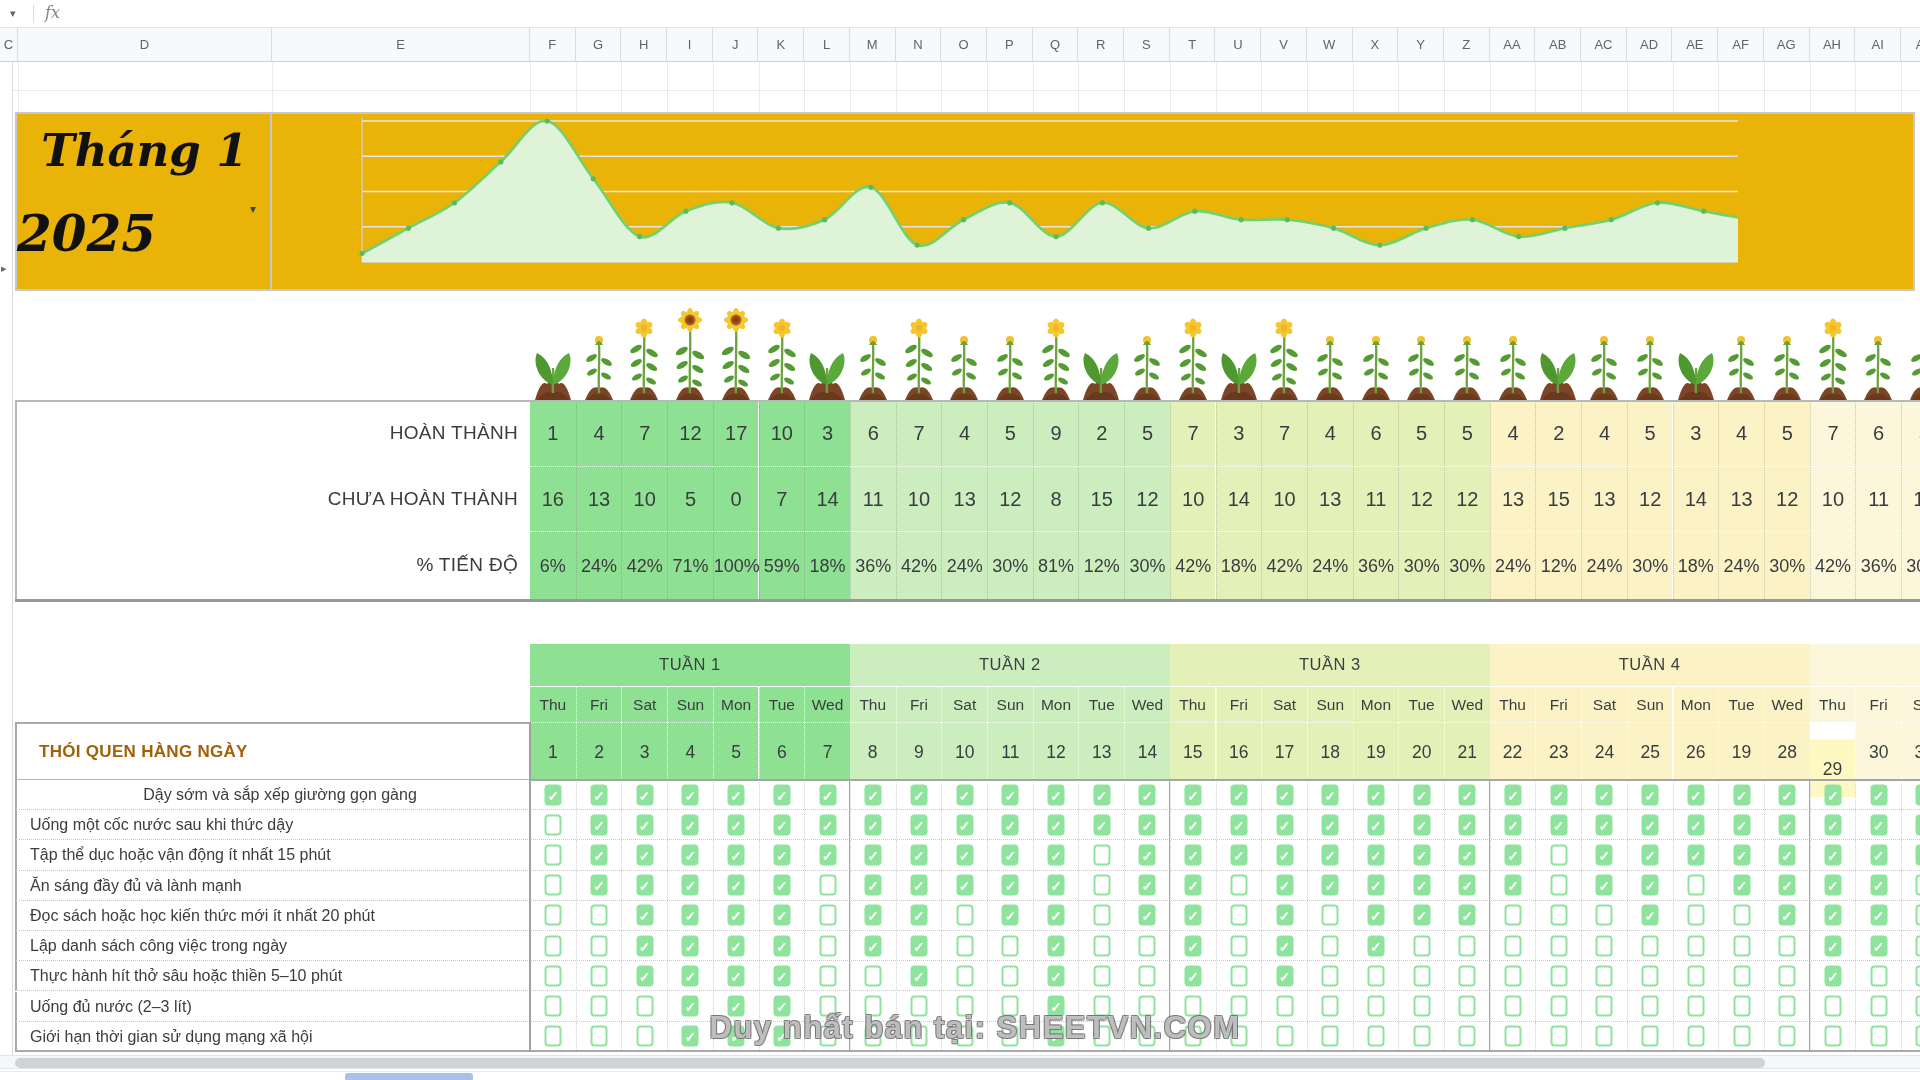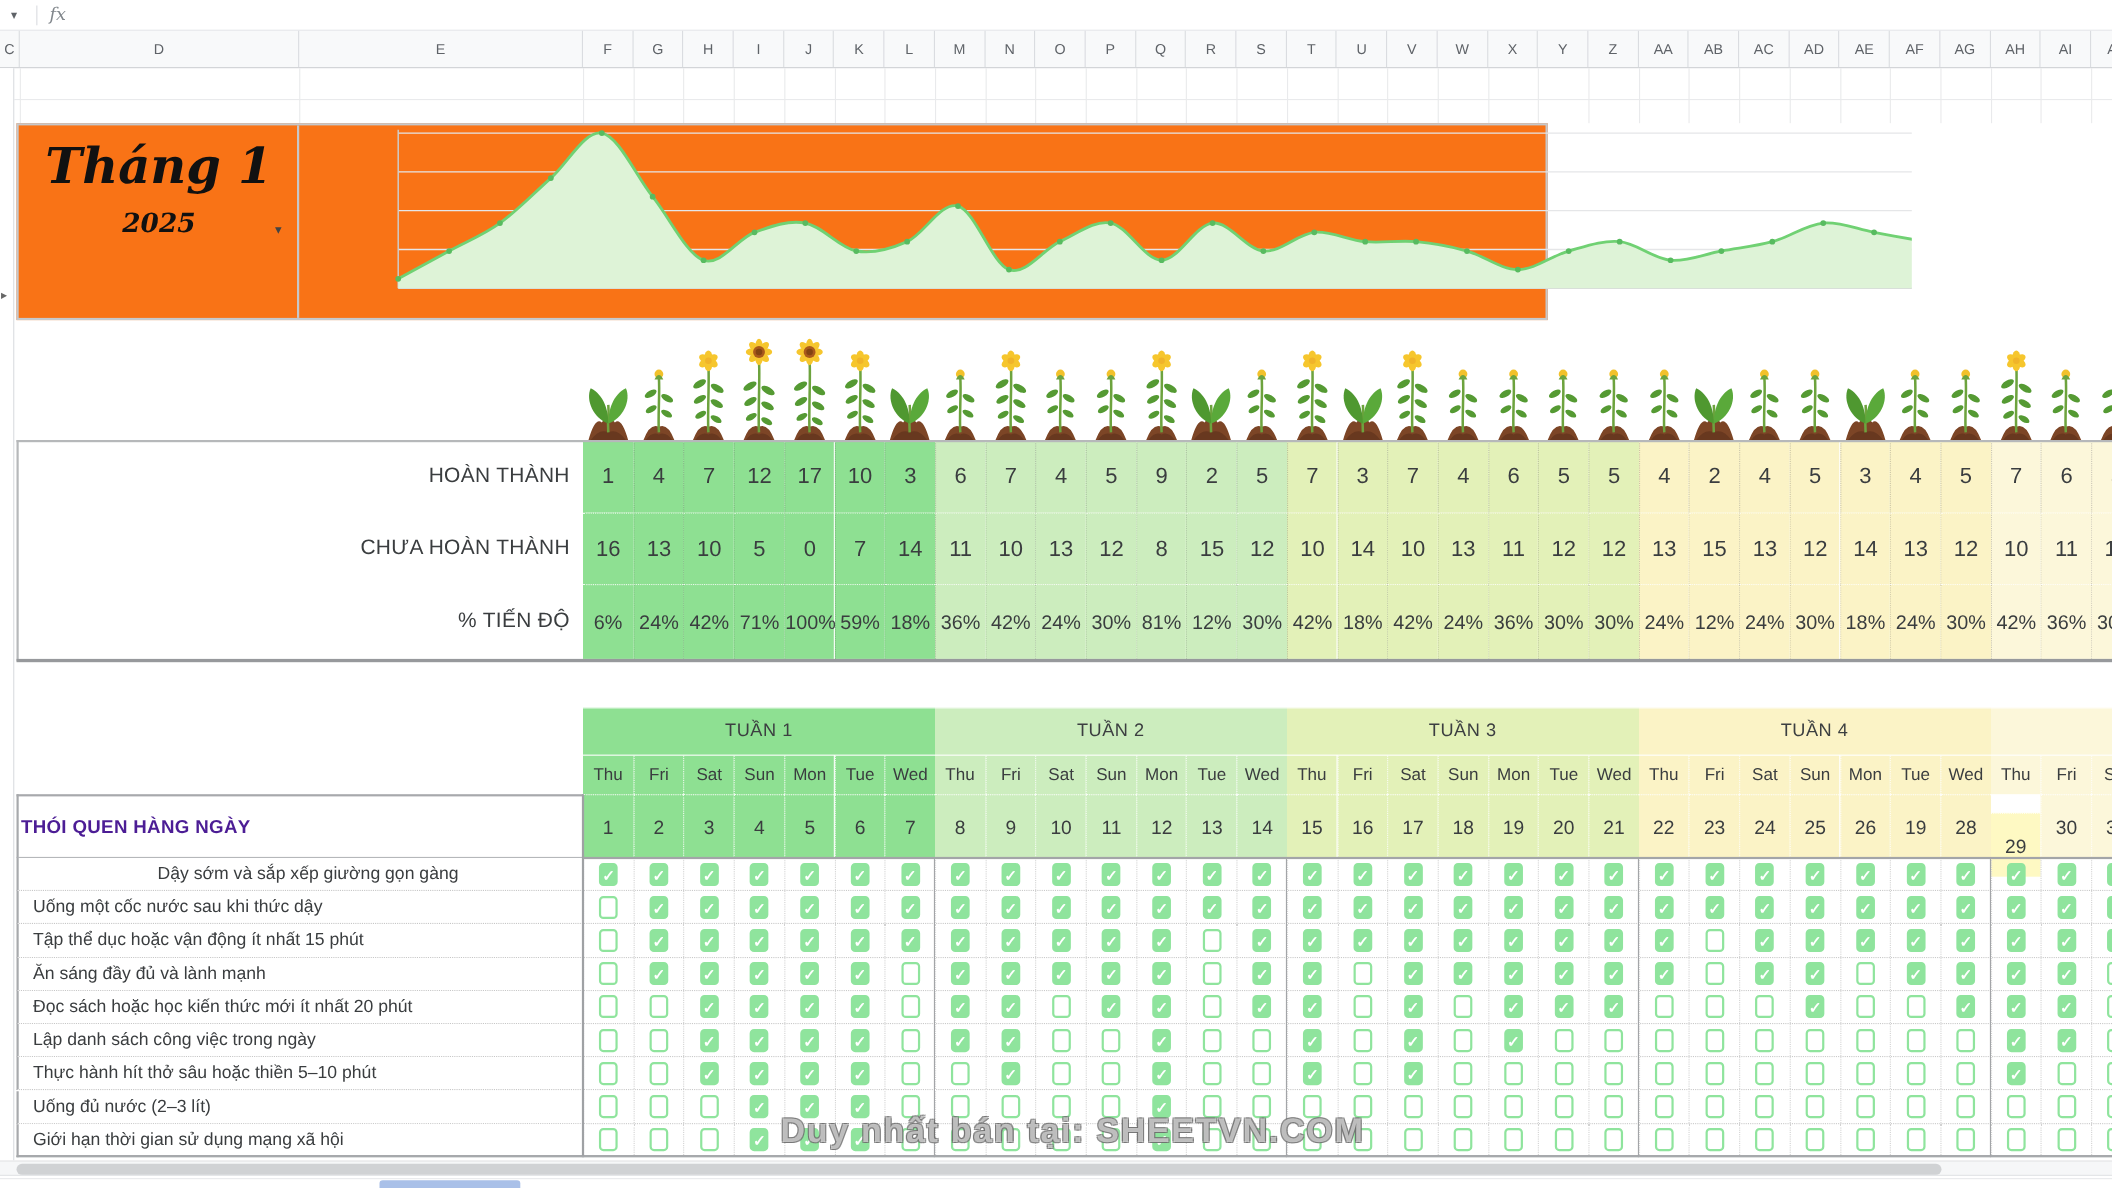--- a/index.html
+++ b/index.html
@@ -20,26 +20,26 @@
 
   
   .gridv { position:absolute; background:#e9eaec; width:1px; }
   .gridh { position:absolute; background:#e9eaec; height:1px; }
 
   
   #gutter { left:0; top:62px; width:13px; height:993px; border-right:1px solid #dadce0; background:#fff; }
   #gutter-caret { left:1px; top:200px; font-size:11px; color:#666; }
 
   
-  #card { left:15px; top:112px; width:1392px; height:179px; border:2px solid #c6c8cb; background:#f97316; }
+  #card { left:15px; top:112px; width:1900px; height:179px; border:2px solid #c6c8cb; background:#eab308; }
   #title-box { left:0; top:0; width:255px; height:175px; border-right:2px solid #c6c8cb; }
   #title-month { left:0; top:10px; width:255px; text-align:center; font-family:"DejaVu Serif", serif;
     font-style:italic; font-weight:700; font-size:45px; color:#111; }
-  #title-year  { left:0; top:74px; width:255px; text-align:center; font-family:"DejaVu Serif", serif;
-    font-style:italic; font-weight:700; font-size:24px; color:#111; }
+  #title-year  { left:0; top:90px; width:255px; font-family:"DejaVu Serif", serif;
+    font-style:italic; font-weight:700; font-size:50px; color:#111; }
   #title-caret { left:233px; top:88px; font-size:12px; color:#444; }
 
   
   .plant { position:absolute; width:46px; height:96px; top:306px; }
 
   
   .sumrow { position:absolute; left:0; width:1920px; }
   .sumlabel { position:absolute; left:15px; width:503px; text-align:right; font-size:19px;
     color:#3a3d3f; letter-spacing:.3px; }
   .sumcell { position:absolute; text-align:center; color:#3a3d3f; font-size:20px; }
@@ -49,21 +49,21 @@
   
   .wkblock { position:absolute; top:643px; height:43px; text-align:center; font-size:16.5px;
     letter-spacing:.5px; color:#3c3f41; line-height:43px; }
   .dncell { position:absolute; top:687px; height:35px; text-align:center; font-size:15.5px;
     color:#3a3d3f; line-height:35px; }
   .dtcell { position:absolute; top:722px; height:58px; text-align:center; font-size:17.5px;
     color:#3a3d3f; line-height:58px; }
 
   #thoiquen { left:15px; top:722px; width:515px; height:58px; background:#fff;
     border-top:2px solid #a7a9ac; border-left:2px solid #a7a9ac; border-bottom:1px solid #b5b7ba;
-    font-size:17px; font-weight:600; color:#4c1d95; line-height:56px; padding-left:2px; letter-spacing:.3px; }
+    font-size:17px; font-weight:600; color:#a16207; line-height:56px; padding-left:22px; letter-spacing:.3px; }
 
   
   .habrow-label { position:absolute; left:15px; width:515px; background:#fff; border-left:2px solid #a7a9ac;
     border-bottom:1px dotted #c6c6c6; font-size:16px; color:#3a3d3f; padding-left:13px; overflow:hidden; white-space:nowrap; }
   .gridrow { position:absolute; left:530px; width:1390px; border-bottom:1px dotted #c9c9c9; }
   .cbcell { position:absolute; top:0; height:100%; border-left:1px dotted #d2d2d2; }
   .cb { position:absolute; left:50%; top:50%; transform:translate(-50%,-50%); width:17px; height:21px;
     border-radius:4px; border:2px solid #8FE49D; background:#fff; }
   .cb.on { background:#8FE49D; border-color:#8FE49D; text-align:center; }
   .cb.on span { color:#fff; font-size:14px; font-weight:bold; line-height:18px; display:block; }

